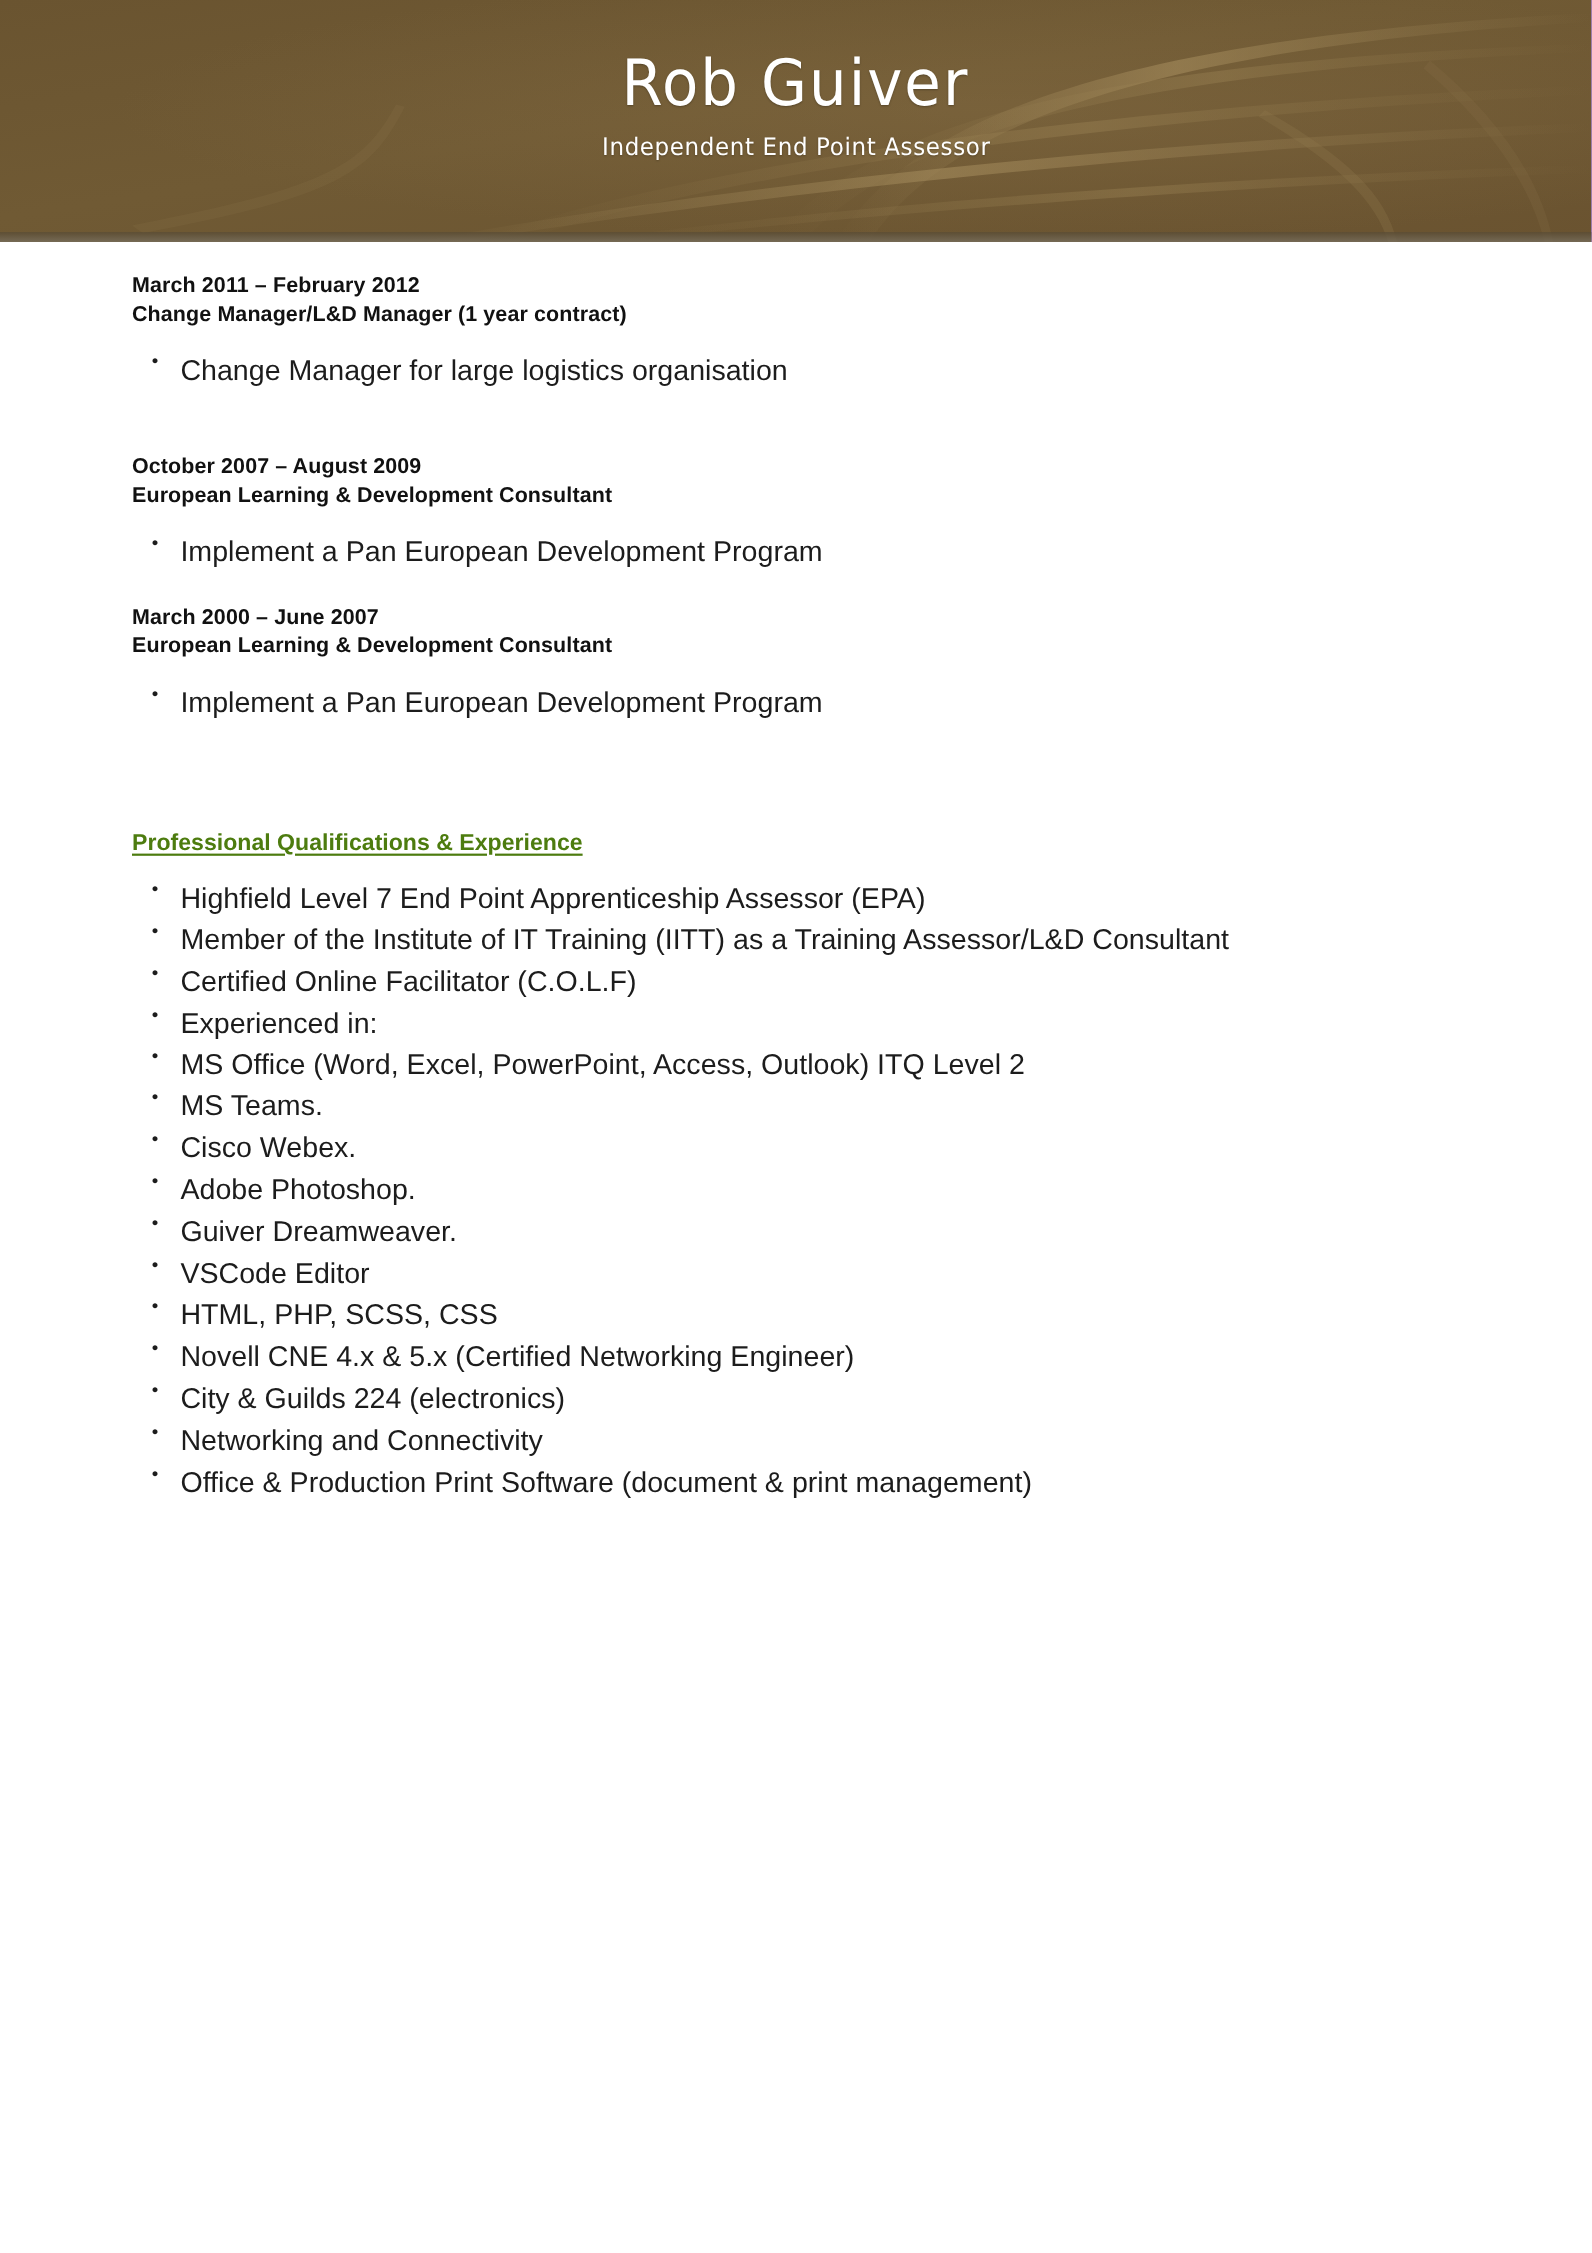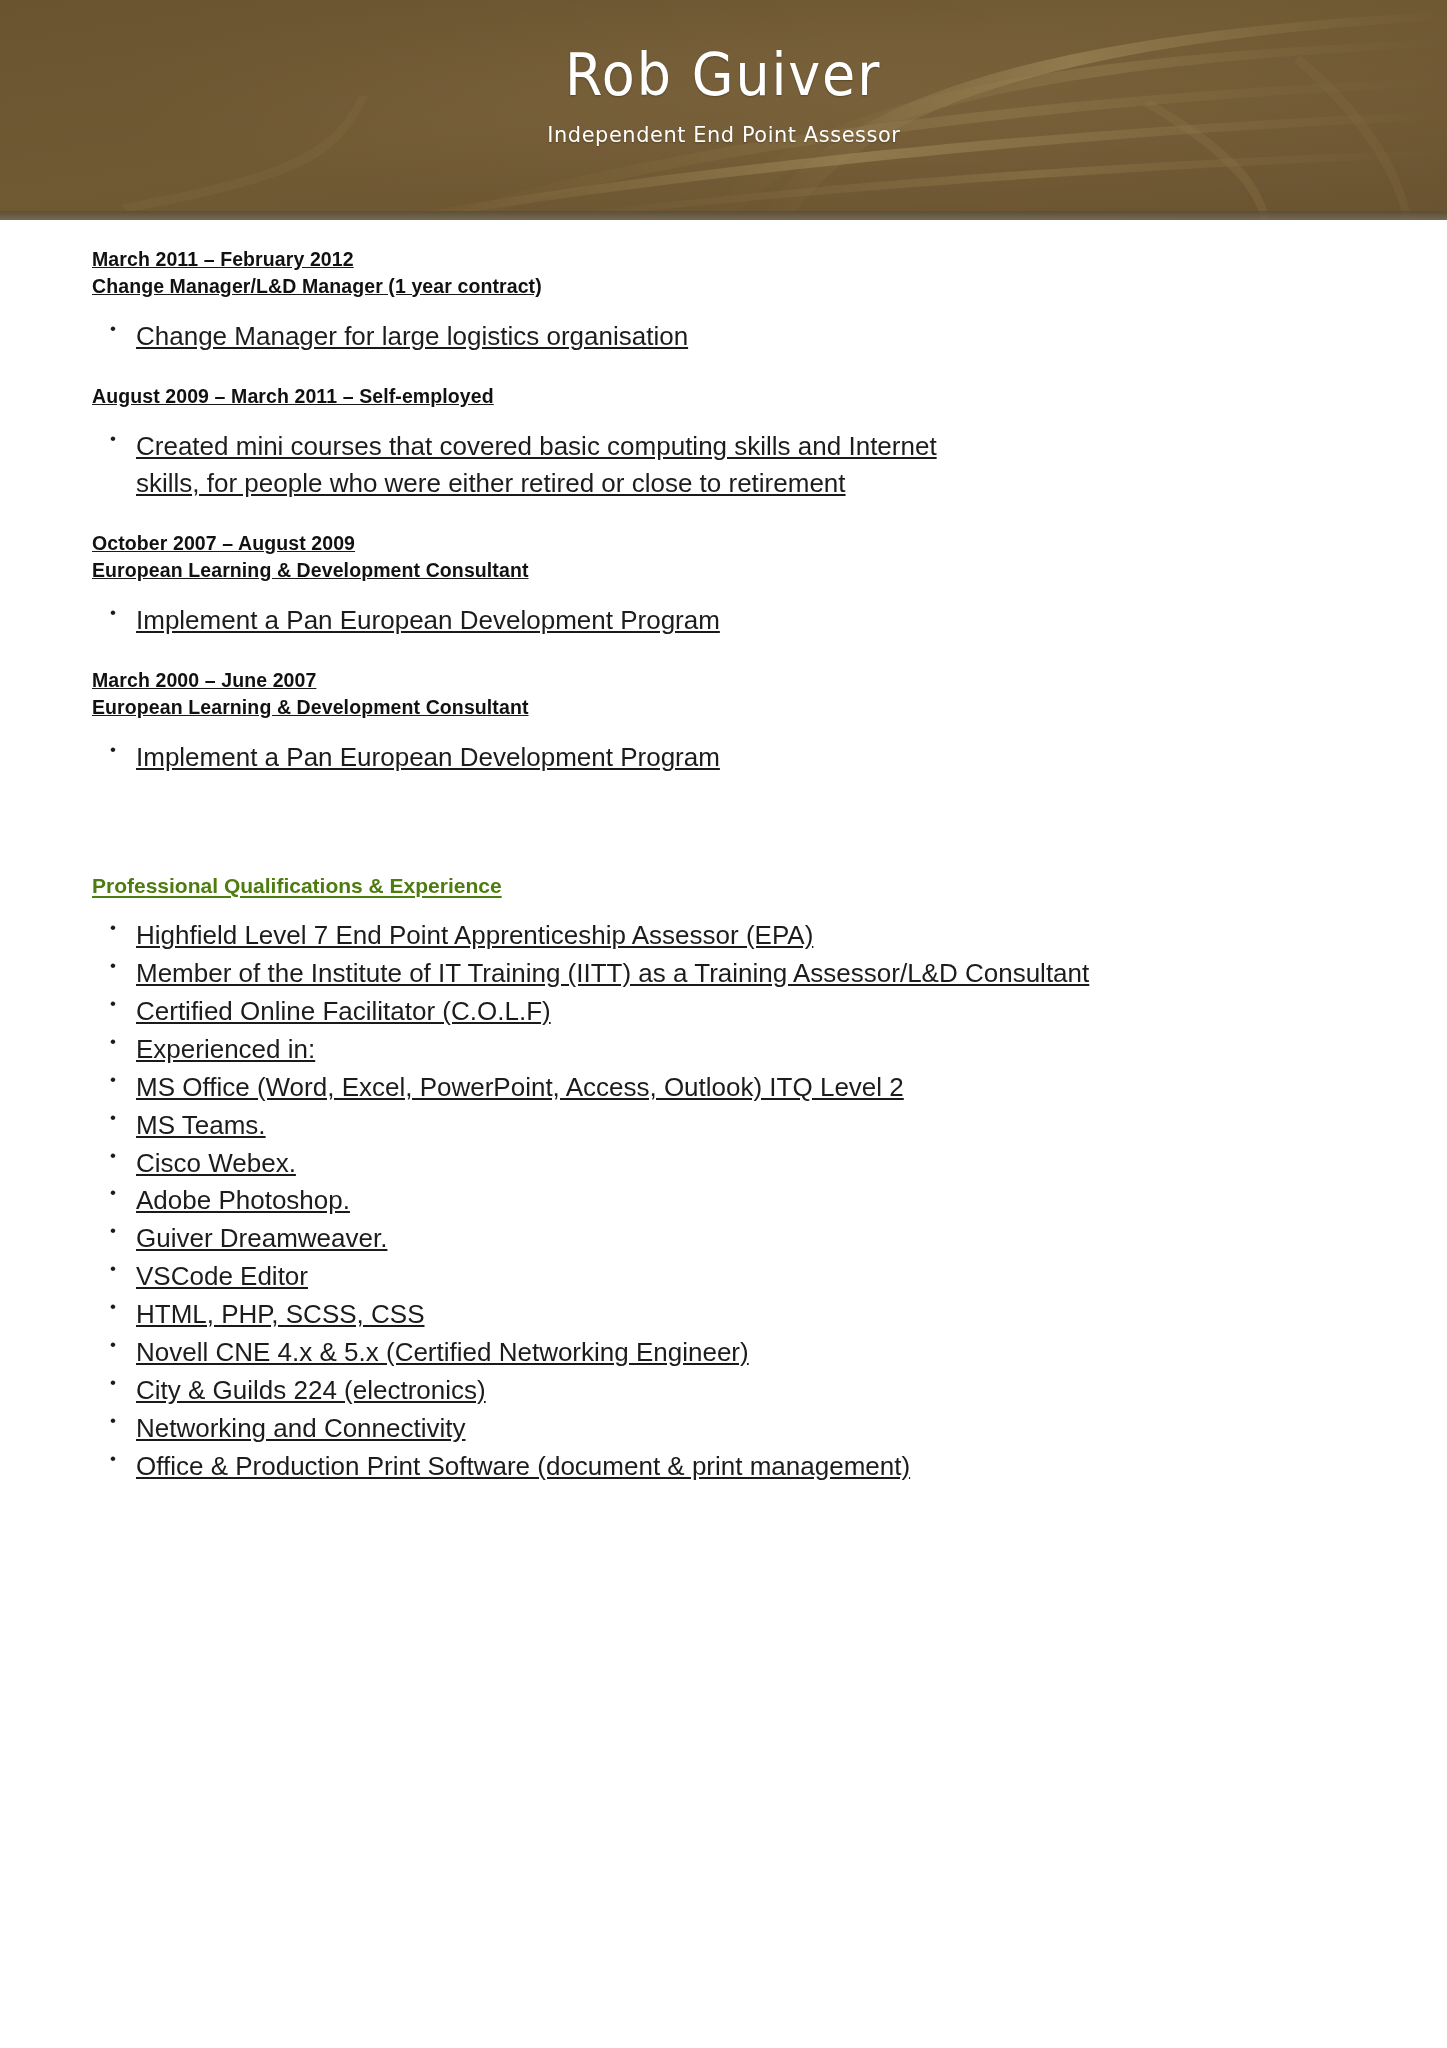--- a/index.html
+++ b/index.html
@@ -68,22 +68,21 @@
     left: 0; right: 0;
     bottom: 0;
     height: 9px;
     z-index: 4;
     background: linear-gradient(to bottom, rgba(90,76,52,0.85), rgba(120,112,96,0.75));
   }
 
   
   .doc {
     position: relative;
-    padding: 26px 120px 0 92px;
-    text-decoration: underline;
+    padding: 26px 120px 0 120px;
   }
 
   .block { margin: 0 0 0 0; }
 
   .heading {
     font-family: "Liberation Sans", sans-serif;
     font-weight: bold;
     font-size: 19.5px;
     line-height: 1.36;
     color: #111111;
@@ -185,27 +184,20 @@
     <div class="heading">March 2011 – February 2012</div>
     <div class="heading">Change Manager/L&amp;D Manager (1 year contract)</div>
     <div class="spacer-sm"></div>
     <ul class="bullets list-indent-1">
       <li>Change Manager for large logistics organisation</li>
     </ul>
   </div>
 
   <div class="spacer-md"></div>
 
-  <div class="block">
-    <div class="heading">August 2009 – March 2011 – Self-employed</div>
-    <div class="spacer-sm"></div>
-    <ul class="bullets list-indent-1">
-      <li style="max-width:905px;">Created mini courses that covered basic computing skills and Internet skills, for people who were either retired or close to retirement</li>
-    </ul>
-  </div>
 
   <div class="spacer-md"></div>
 
   <div class="block">
     <div class="heading">October 2007 – August 2009</div>
     <div class="heading">European Learning &amp; Development Consultant</div>
     <div class="spacer-sm"></div>
     <ul class="bullets list-indent-1">
       <li>Implement a Pan European Development Program</li>
     </ul>

